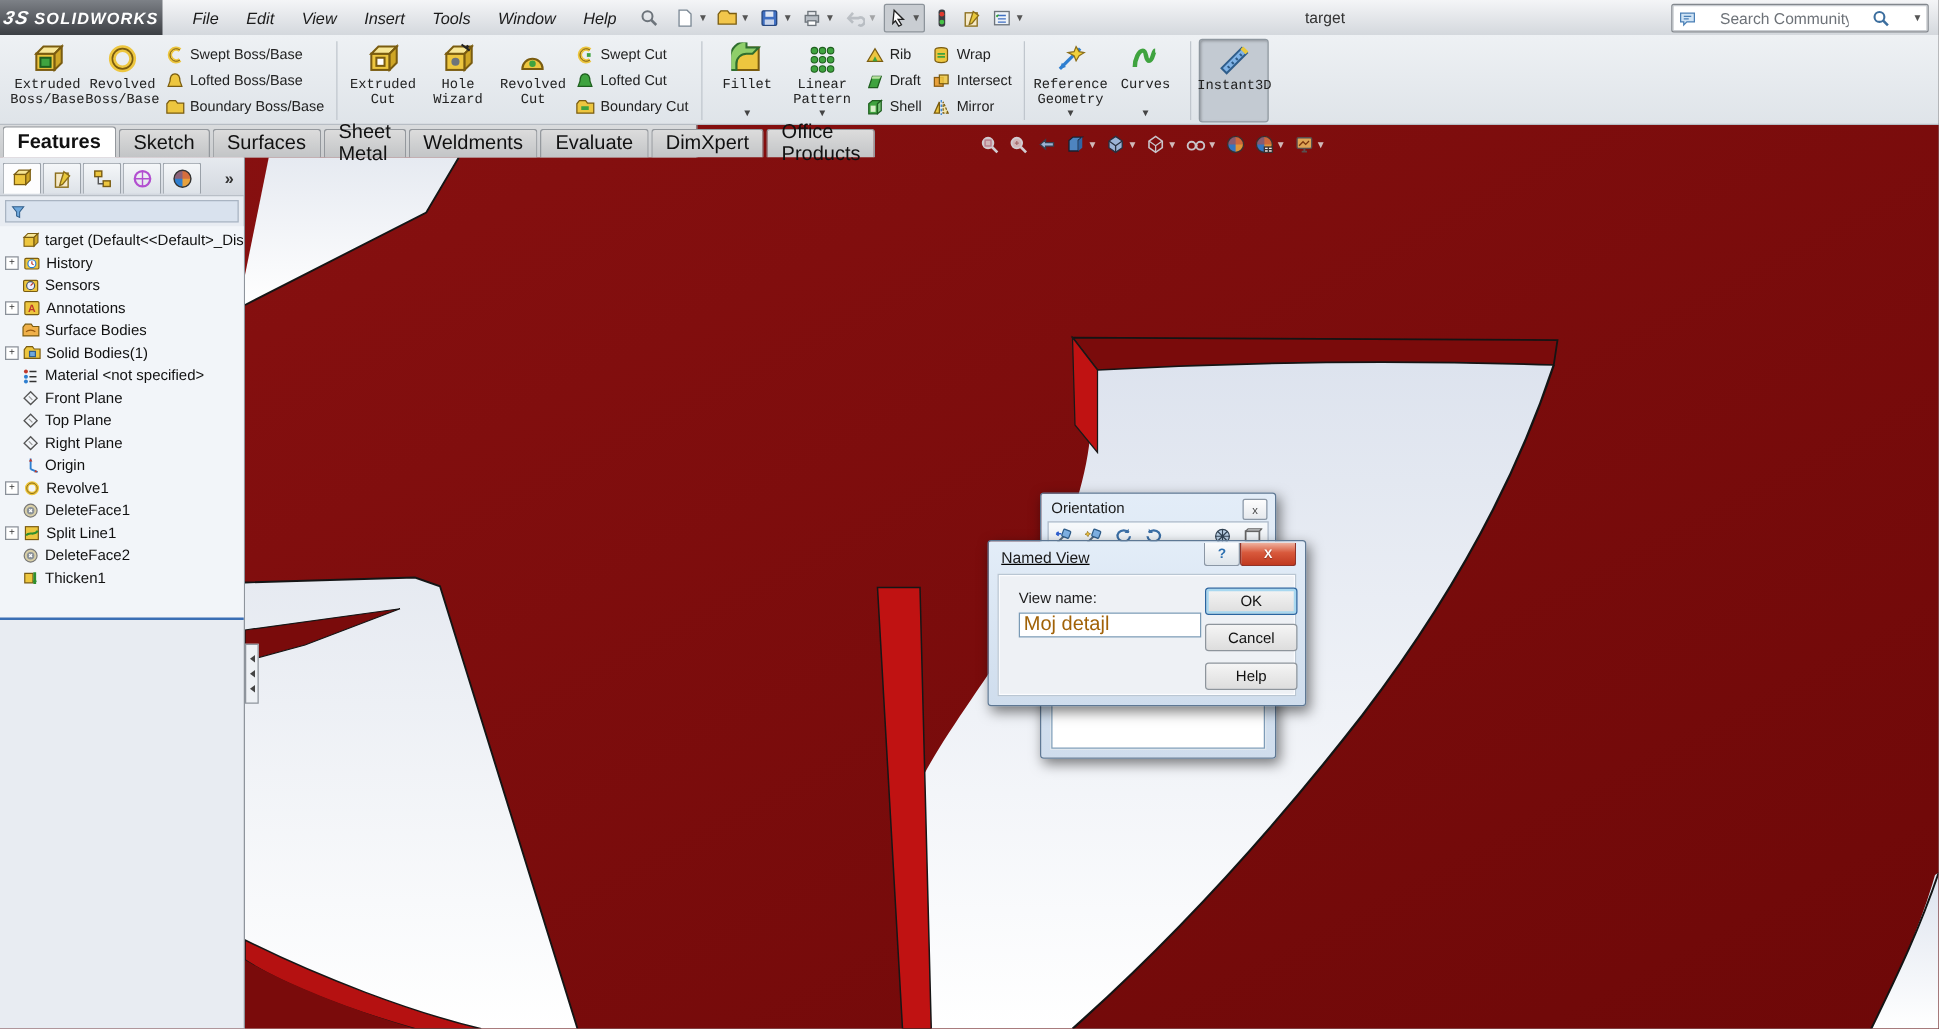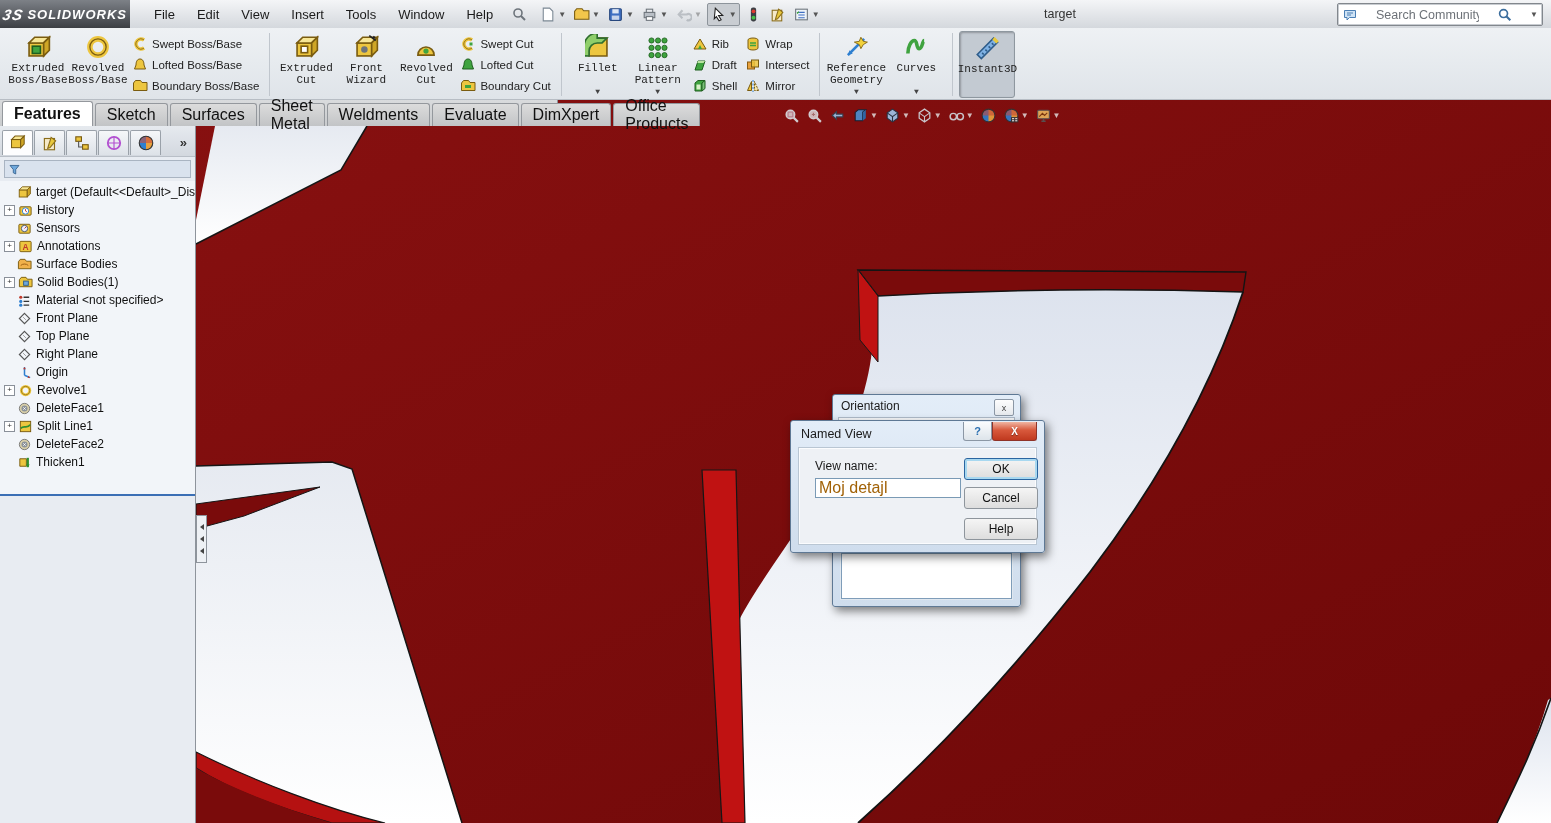--- a/index.html
+++ b/index.html
@@ -12,21 +12,21 @@
 
   
   #menubar{left:0;top:0;width:1551px;height:28px;
     background:linear-gradient(#f4f5f7,#d4d8dd);border-bottom:1px solid #9aa0a8;
     display:flex;align-items:center;}
   #logo{width:130px;height:28px;background:linear-gradient(#7d8187,#3c3f44);
     color:#fff;display:flex;align-items:center;justify-content:center;gap:4px;
     font-style:italic;font-weight:bold;font-size:13px;letter-spacing:1px;flex:0 0 auto;}
   #logo .pre{font-size:15px;transform:skewX(-12deg);}
   #menus{display:flex;gap:2px;margin-left:14px;}
-  .menu-item{padding:4px 10px;font-size:13px;color:#1b1b1b;border-radius:2px;}
+  .menu-item{padding:4px 10px;font-size:13px;color:#1b1b1b;border-radius:2px;font-style:italic;}
   #quickbar{display:flex;align-items:center;gap:3px;margin-left:10px;}
   .qbtn{display:flex;align-items:center;padding:2px 2px;border-radius:2px;}
   .qbtn .dd{font-size:8px;color:#555;margin-left:2px;}
   .qbtn.pressed{background:#c9cdd2;border:1px solid #8d949b;}
   .qbtn.disabled{opacity:.45;}
   #win-title{position:absolute;left:990px;top:7px;width:140px;text-align:center;
     font-size:12.5px;color:#333;}
   #searchbox{position:absolute;right:8px;top:3px;width:196px;height:21px;
     background:#fff;border:1px solid #7c8realize1;border:1px solid #82878d;border-radius:2px;
     display:flex;align-items:center;padding:0 4px;gap:18px;box-shadow:0 0 0 1px #c8ccd1 inset;}
@@ -95,21 +95,21 @@
     border-radius:3px;box-shadow:3px 4px 10px rgba(0,0,0,.5);}
   #dlg-orient{left:832px;top:394px;width:187px;height:211px;z-index:5;}
   #dlg-orient .ttl{font-size:12px;color:#1a1a1a;padding:4px 0 0 8px;}
   #orient-close{position:absolute;right:6px;top:4px;width:18px;height:15px;background:linear-gradient(#fdfdfd,#e6e9ed);
     border:1px solid #8b97a5;border-radius:2px;font-size:9px;color:#444;display:flex;align-items:center;justify-content:center;}
   #orient-tools{position:absolute;left:5px;right:5px;top:22px;height:22px;background:linear-gradient(#f7f9fb,#e9eef4);
     border:1px solid #aebbc9;display:flex;align-items:center;gap:8px;padding:0 4px;}
   #orient-tools .sp{flex:1;}
   #orient-list{position:absolute;left:8px;right:8px;bottom:7px;height:44px;background:#fff;
     border:1px solid #7f9db9;box-shadow:0 0 0 1px #dfe7ef;}
-  #dlg-named{left:790px;top:420px;width:253px;height:131px;z-index:6;}
+  #dlg-named{left:790px;top:432px;width:253px;height:131px;z-index:6;text-decoration:underline;}
   #dlg-named .ttl{font-size:12.5px;color:#1a1a1a;padding:6px 0 0 10px;}
   #nv-help{position:absolute;right:52px;top:1px;width:27px;height:18px;border:1px solid #8b97a5;border-top:none;
     border-radius:0 0 3px 3px;background:linear-gradient(#fbfcfd,#dde4ea);color:#2b6fb0;font-weight:bold;
     font-size:11px;display:flex;align-items:center;justify-content:center;}
   #nv-close{position:absolute;right:7px;top:1px;width:43px;height:18px;border:1px solid #8f3328;border-top:none;
     border-radius:0 0 3px 3px;background:linear-gradient(#f0b5a2,#d8593c 45%,#c0391f);color:#fff;font-weight:bold;
     font-size:10px;display:flex;align-items:center;justify-content:center;text-shadow:0 1px 1px rgba(0,0,0,.4);}
   #nv-client{position:absolute;left:7px;right:7px;top:26px;bottom:7px;background:#eef1f5;
     border:1px solid #b9c6d3;box-shadow:inset 0 0 0 1px #fbfcfe;}
   #nv-label{position:absolute;left:16px;top:11px;font-size:12px;color:#1a1a1a;}
@@ -366,21 +366,21 @@
           <span class="icn">
             <svg width="26" height="26" viewBox="0 0 16 16">
               <rect x="2.5" y="5.5" width="9" height="8" fill="#edc63f" stroke="#7a5c10"></rect>
               <path d="M2.5 5.5l3.5-3.5h9l-3.5 3.5z" fill="#f7e695" stroke="#7a5c10"></path>
               <path d="M11.5 5.5l3.5-3.5v8l-3.5 3.5z" fill="#cfa626" stroke="#7a5c10"></path>
               <circle cx="7" cy="9.5" r="2" fill="#6d747b"></circle>
               <path d="M10 1l4 3M12.5 1.5l1 1" stroke="#222"></path>
             </svg>
           </span>
           <div class="lbl">
-            <div>Front</div>
+            <div>Hole</div>
             <div>Wizard</div>
           </div>
         </div>
         <div class="bigbtn">
           <span class="icn">
             <svg width="26" height="26" viewBox="0 0 16 16">
               <path d="M3 13a5 5 0 0 1 10 0z" fill="#edc63f" stroke="#7a5c10"></path>
               <circle cx="8" cy="10.5" r="1.6" fill="#3fa33f"></circle>
             </svg>
           </span>

